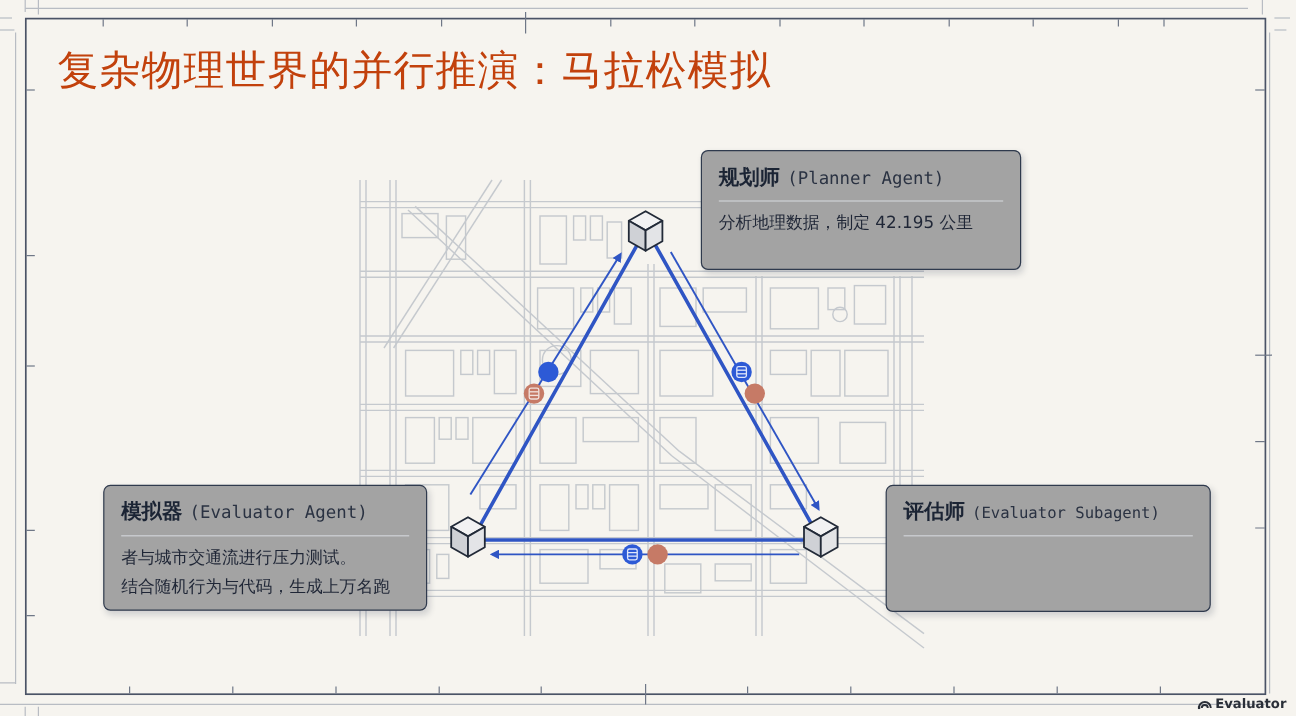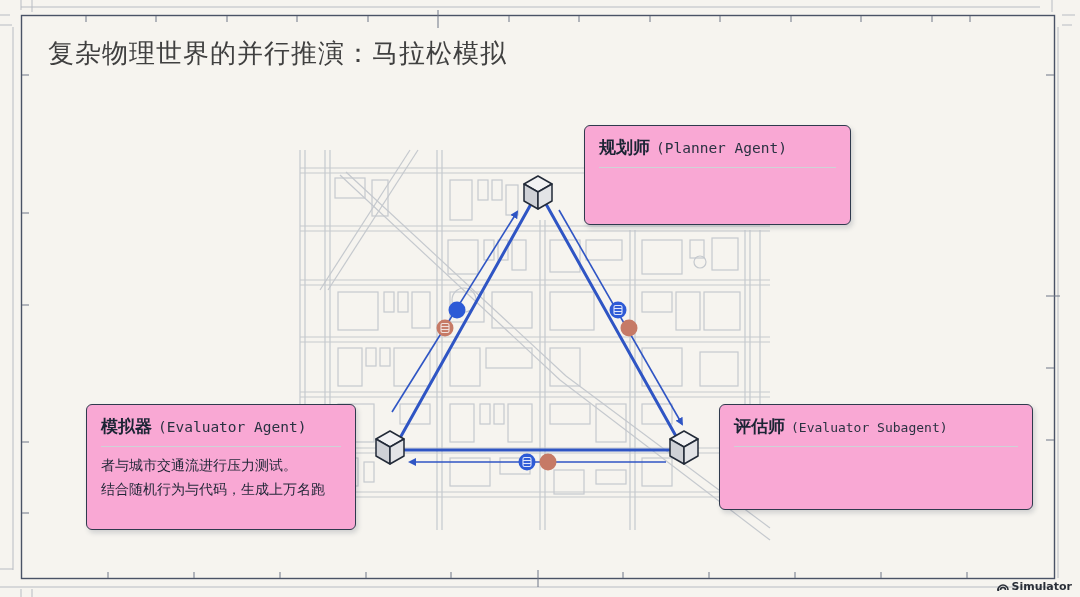--- a/index.html
+++ b/index.html
@@ -6,26 +6,26 @@
     body {
       width: 1080px; height: 597px; overflow: hidden;
       background: #f6f4ef;
       font-family: "DejaVu Sans", "Liberation Sans", sans-serif;
       position: relative;
       color: #1e2a3f;
     }
     .canvas { position: absolute; left: 0; top: 0; width: 1080px; height: 597px; }
     .title {
       position: absolute; left: 48px; top: 36px;
-      font-size: 26px; font-weight: 500; color: #404040;
+      font-size: 34px; font-weight: 500; color: #c2410c;
       letter-spacing: 1px; white-space: nowrap;
     }
     .card {
       position: absolute;
-      background: #f9a8d4;
+      background: #a3a3a3;
       border: 1.6px solid #2f3a4d;
       border-radius: 6px;
       box-shadow: 2px 3px 5px rgba(40,50,70,0.18);
       padding: 10px 14px 0 14px;
       box-sizing: border-box;
     }
     .card-head {
       display: flex; align-items: baseline; white-space: nowrap;
       padding-bottom: 8px; border-bottom: 1px solid #cfd2d6;
     }
@@ -265,41 +265,42 @@
 </svg>
 
 <div class="title">复杂物理世界的并行推演：马拉松模拟</div>
 
 <div class="card" style="left:584px; top:125px; width:267px; height:100px;">
   <div class="card-head">
     <span class="card-name">规划师</span>
     <span class="card-en">(Planner Agent)</span>
   </div>
   <div class="card-body">
+    <div>分析地理数据，制定 42.195 公里</div>
   </div>
 </div>
 
-<div class="card" style="left:86px; top:404px; width:270px; height:126px;">
+<div class="card" style="left:86px; top:404px; width:270px; height:105px;">
   <div class="card-head">
     <span class="card-name">模拟器</span>
     <span class="card-en">(Evaluator Agent)</span>
   </div>
   <div class="card-body">
     <div>者与城市交通流进行压力测试。</div>
     <div>结合随机行为与代码，生成上万名跑</div>
   </div>
 </div>
 
-<div class="card" style="left:719px; top:404px; width:314px; height:106px;">
+<div class="card" style="left:738px; top:404px; width:271px; height:106px;">
   <div class="card-head">
     <span class="card-name">评估师</span>
     <span class="card-en" style="font-size:13px;">(Evaluator Subagent)</span>
   </div>
 </div>
 
 <div class="brand">
   <svg width="12" height="9" viewBox="0 0 12 9">
     <path d="M1,8 A5,5 0 0 1 11,8" fill="none" stroke="#2a2f38" stroke-width="1.6"></path>
     <path d="M3.5,8 A2.5,2.5 0 0 1 8.5,8" fill="none" stroke="#2a2f38" stroke-width="1.6"></path>
     <rect x="0.2" y="6.5" width="2" height="2.5" fill="#2a2f38"></rect>
   </svg>
-  <span>Simulator</span>
+  <span>Evaluator</span>
 </div>
 
 </body></html>

